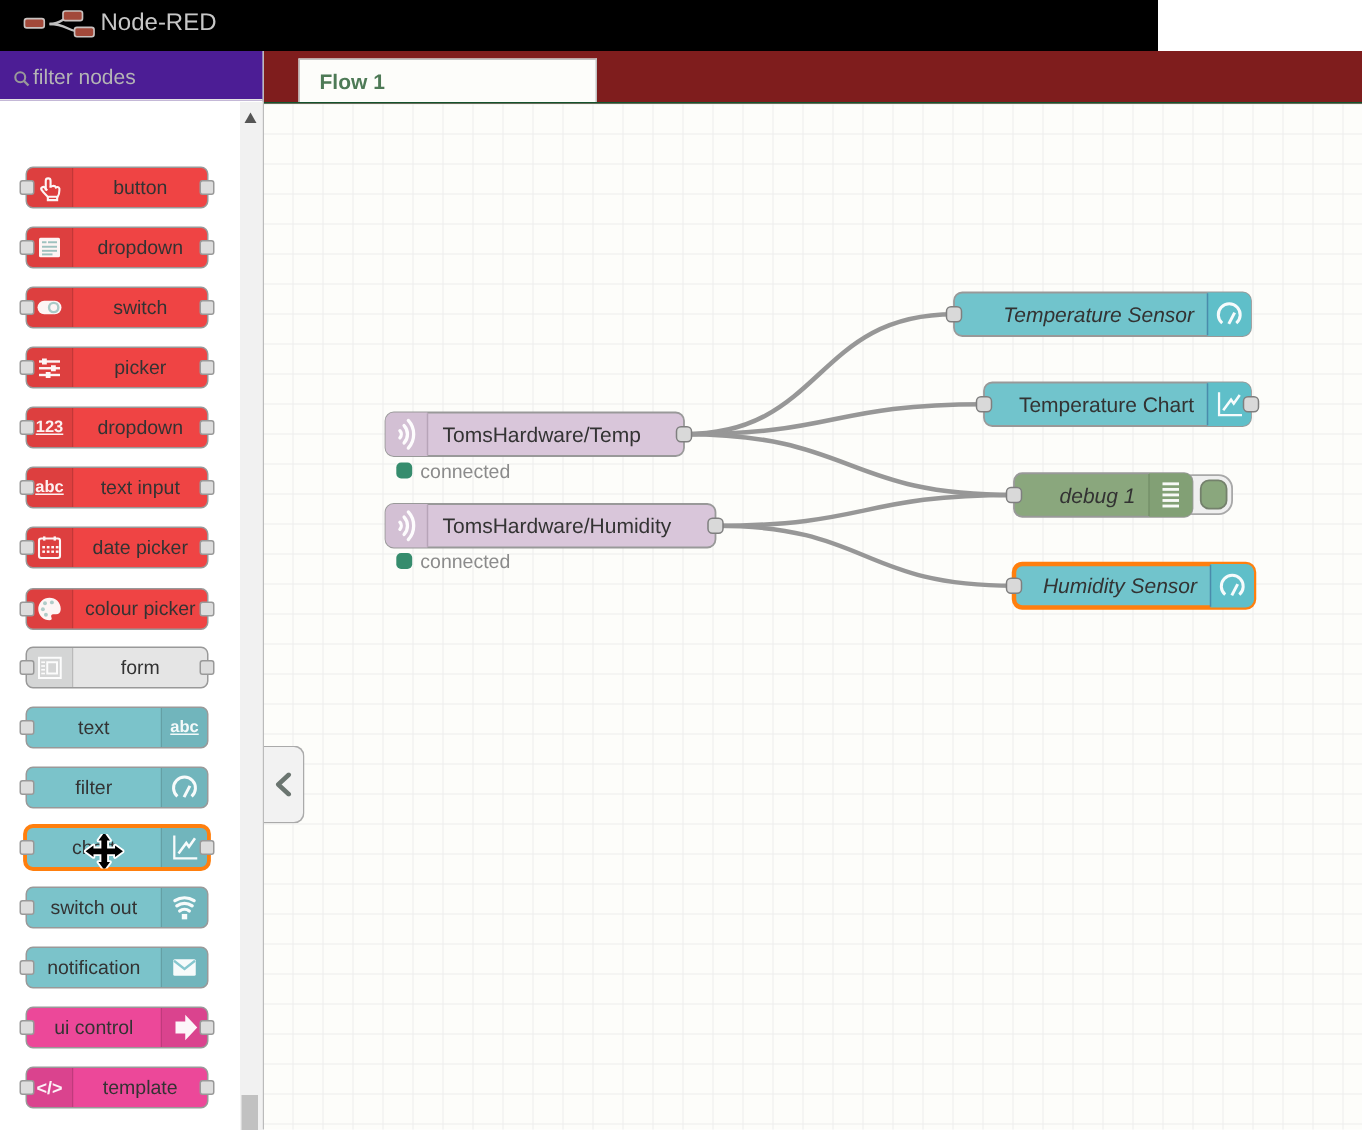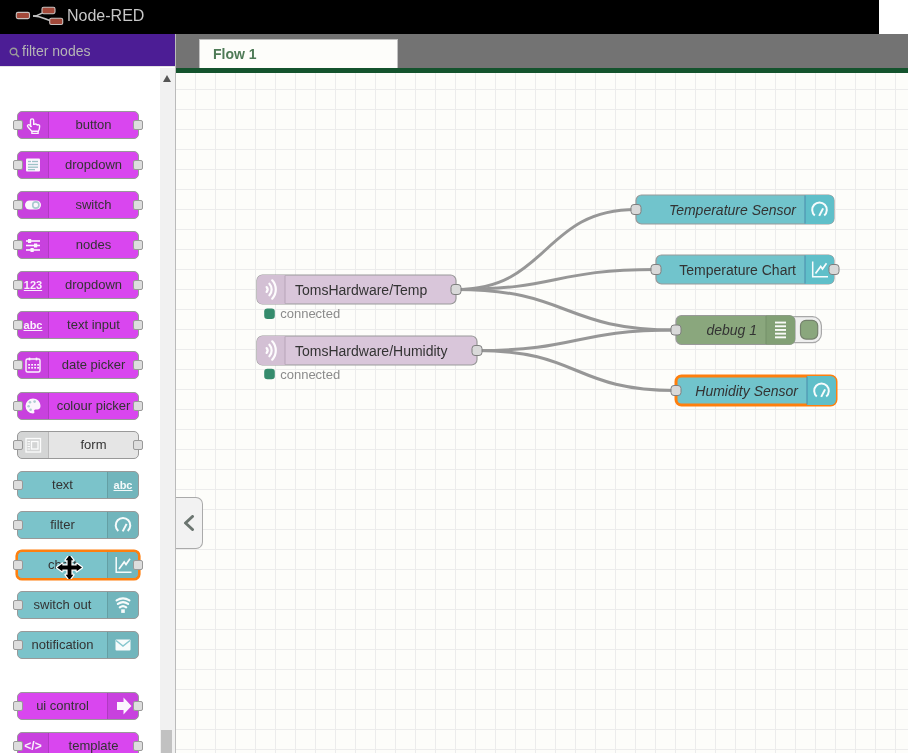--- a/index.html
+++ b/index.html
@@ -1,21 +1,21 @@
 <!DOCTYPE html>
 <html><head>
 <meta charset="utf-8">
 <style>
   * { margin:0; padding:0; box-sizing:content-box; }
   html,body { width:908px; height:753px; overflow:hidden; background:#fff;
     font-family:"Liberation Sans", sans-serif; }
-  #header { position:absolute; left:0; top:0; width:879px; height:34px; background:#000; }
+  #header { position:absolute; left:0; top:0; width:772px; height:34px; background:#000; }
   #header .title { position:absolute; left:67px; top:7px; color:#c7c7c7; font-size:16px; }
-  #tabbar { position:absolute; left:176px; top:34px; width:732px; height:34px; background:#737373;
-    border-bottom:5px solid #14532d; }
+  #tabbar { position:absolute; left:176px; top:34px; width:732px; height:34px; background:#7f1d1d;
+    border-bottom:1px solid #14532d; }
   .tab { position:absolute; top:5px; font-size:14px; line-height:28px; }
   #tab1 { left:23px; width:197px; background:#fdfdfa; border:1px solid #c2c2c2; border-bottom:none;
     color:#4e7a56; font-weight:bold; z-index:3; height:28px; }
   #tab1 span { margin-left:13px; }
   #tab2 { left:229px; width:198px; background:#efefef; border:1px solid #ccc; color:#888; height:27px; }
   #tab2 span { margin-left:12px; }
   #canvas { position:absolute; left:176px; top:68px; width:732px; height:685px;
     background-color:#fdfdfa;
     background-image:
       linear-gradient(to right, #ececec 1px, transparent 1px),
@@ -35,24 +35,24 @@
   .pnode .ic { position:absolute; top:0; width:30px; height:26px; background:rgba(0,20,15,0.075); }
   .pnode .icl { left:0; border-right:1px solid rgba(0,0,0,0.12); border-radius:4px 0 0 4px; }
   .pnode .icr { right:0; border-left:1px solid rgba(0,0,0,0.12); border-radius:0 4px 4px 0; }
   .pnode .lbl { position:absolute; top:0; height:26px; line-height:26px; text-align:center; }
   .pnode .lbl.ll { left:31px; right:0; }
   .pnode .lbl.lr { left:0; right:31px; }
   .pnode .pt { position:absolute; width:8px; height:8px; background:#ddd; border:1px solid #999;
     border-radius:2px; top:8px; }
   .pnode .ptl { left:-5px; }
   .pnode .ptr { right:-5px; }
-  .c1 { background:#d946ef; }
+  .c1 { background:#ef4444; }
   .c1f { background:#e5e5e5; }
   .c2 { background:#7bc3ca; }
-  .c3 { background:#d946ef;margin-top:21px; }
+  .c3 { background:#ec4899; }
   .ic svg, .ic span { position:absolute; left:50%; top:50%; transform:translate(-50%,-50%); }
   .ictxt { color:#fff; opacity:.92; font-weight:bold; font-size:11px; text-decoration:underline;
     font-family:"Liberation Sans",sans-serif; }
   .ictxt.nound { text-decoration:none; }
   #pscroll { position:absolute; right:0; top:34px; width:15px; height:686px; background:#f1f1f1; }
   #pscroll .thumb { position:absolute; left:1px; top:662px; width:11px; height:24px; background:#c1c1c1; }
   #pscroll .arr { position:absolute; left:3px; top:7px; width:0; height:0;
     border-left:4.5px solid transparent; border-right:4.5px solid transparent; border-bottom:7px solid #555; }
   #collapse { position:absolute; left:176px; top:497px; width:26px; height:50px; background:#f2f2f2;
     border:1px solid #aaa; border-left:none; border-radius:0 7px 7px 0; }
@@ -220,21 +220,21 @@
             <g stroke="#fff" stroke-width="1.6" opacity="0.95">
               <line x1="4" y1="7" x2="18" y2="7"></line>
               <rect x="6" y="5" width="3.2" height="4" fill="#fff" stroke="none"></rect>
               <line x1="4" y1="11.5" x2="18" y2="11.5"></line>
               <rect x="12" y="9.5" width="3.2" height="4" fill="#fff" stroke="none"></rect>
               <line x1="4" y1="16" x2="18" y2="16"></line>
               <rect x="8.5" y="14" width="3.2" height="4" fill="#fff" stroke="none"></rect>
             </g>
           </svg>
         </div>
-        <div class="lbl ll">nodes</div>
+        <div class="lbl ll">picker</div>
         <div class="pt ptl"></div>
         <div class="pt ptr"></div>
       </div>
 <div class="pnode c1" style="top:237px;">
         <div class="ic icl">
           <span class="ictxt" style="font-size:11px">123</span>
         </div>
         <div class="lbl ll">dropdown</div>
         <div class="pt ptl"></div>
         <div class="pt ptr"></div>

